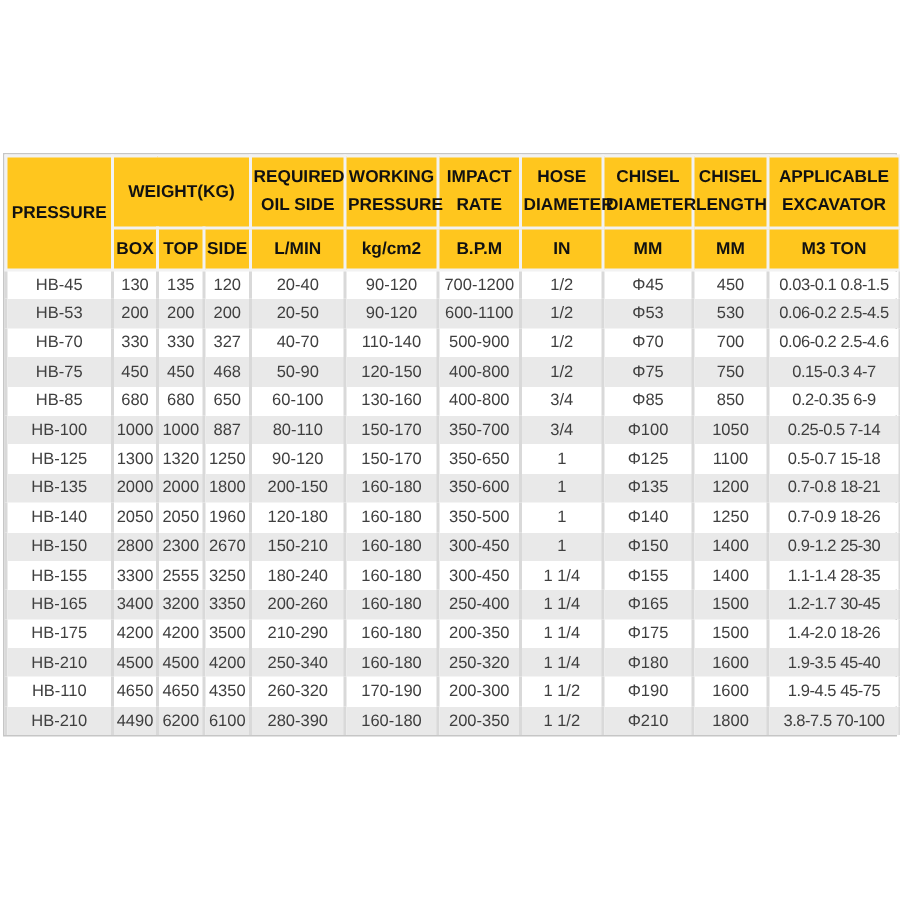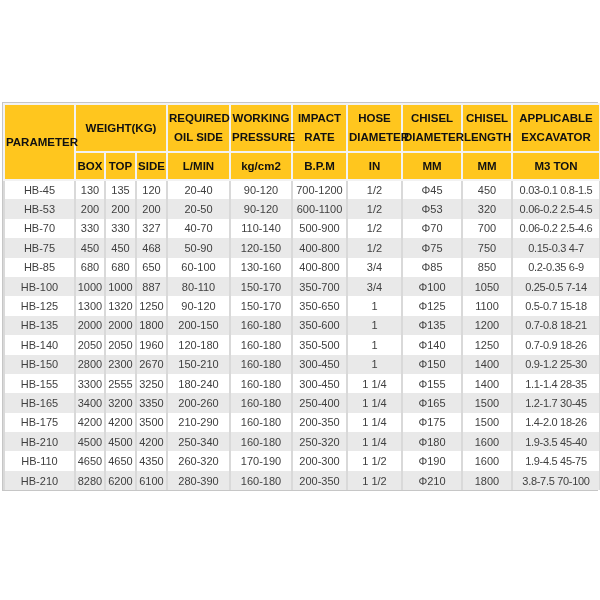--- a/index.html
+++ b/index.html
@@ -74,21 +74,21 @@
         <col style="width:63px">
           <col style="width:62px">
           <col style="width:55px">
           <col style="width:55px">
         <col style="width:60px">
           <col style="width:50px">
           <col style="width:88px">
       </colgroup>
       <thead>
         <tr class="h1">
-          <th rowspan="2">PARAMETER</th>
+          <th rowspan="2">PRESSURE</th>
           <th colspan="3">WEIGHT(KG)</th>
           <th>REQUIRED OIL SIDE</th>
           <th>WORKING PRESSURE</th>
           <th>IMPACT RATE</th>
           <th>HOSE DIAMETER</th>
           <th>CHISEL DIAMETER</th>
           <th>CHISEL LENGTH</th>
           <th>APPLICABLE EXCAVATOR</th>
         </tr>
         <tr class="h2">
@@ -121,21 +121,21 @@
           <tr>
             <td>HB-53</td>
             <td>200</td>
             <td>200</td>
             <td>200</td>
             <td>20-50</td>
             <td>90-120</td>
             <td>600-1100</td>
             <td>1/2</td>
             <td>Φ53</td>
-            <td>320</td>
+            <td>530</td>
             <td class="c-excavator">0.06-0.2 2.5-4.5</td>
           </tr>
           <tr>
             <td>HB-70</td>
             <td>330</td>
             <td>330</td>
             <td>327</td>
             <td>40-70</td>
             <td>110-140</td>
             <td>500-900</td>
@@ -295,21 +295,21 @@
             <td>260-320</td>
             <td>170-190</td>
             <td>200-300</td>
             <td>1 1/2</td>
             <td>Φ190</td>
             <td>1600</td>
             <td class="c-excavator">1.9-4.5 45-75</td>
           </tr>
           <tr>
             <td>HB-210</td>
-            <td>8280</td>
+            <td>4490</td>
             <td>6200</td>
             <td>6100</td>
             <td>280-390</td>
             <td>160-180</td>
             <td>200-350</td>
             <td>1 1/2</td>
             <td>Φ210</td>
             <td>1800</td>
             <td class="c-excavator">3.8-7.5 70-100</td>
           </tr>

